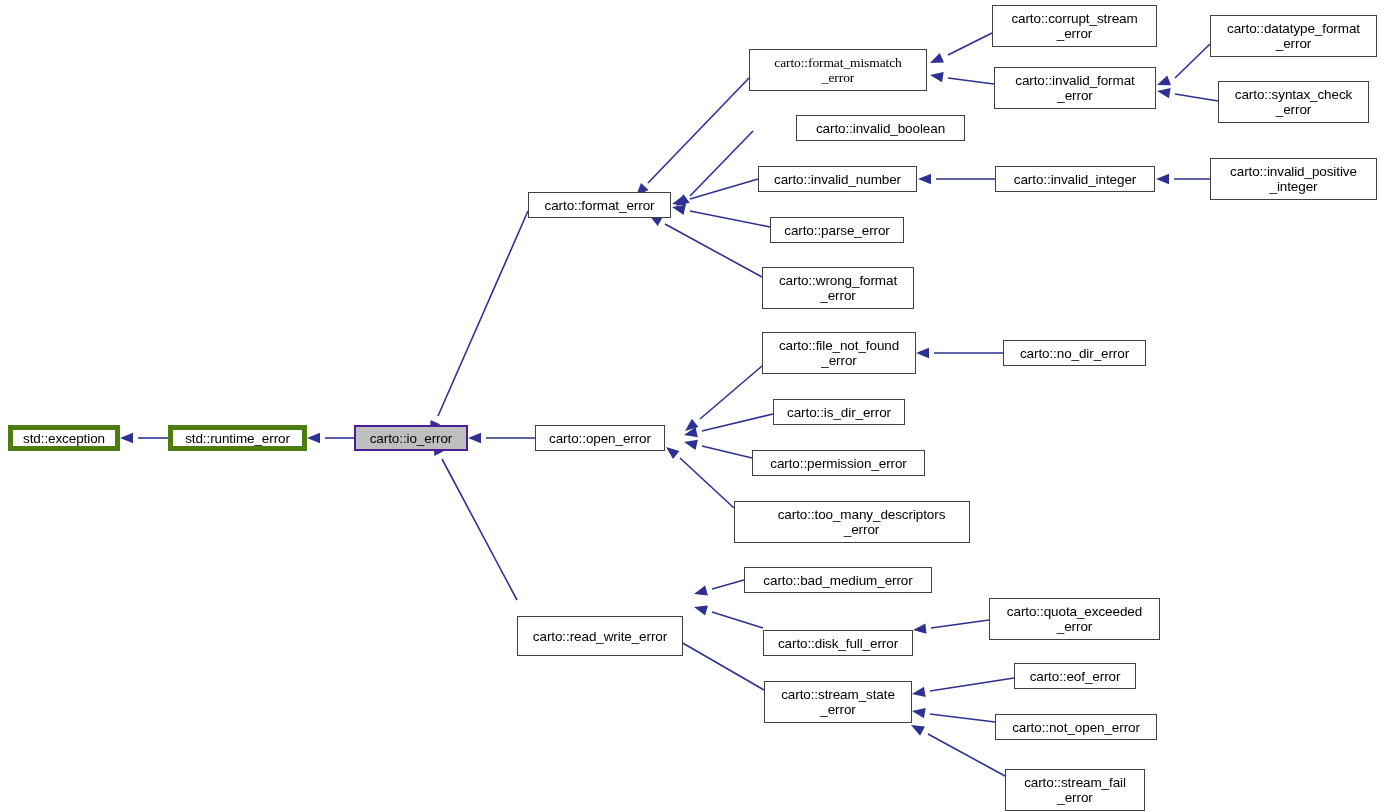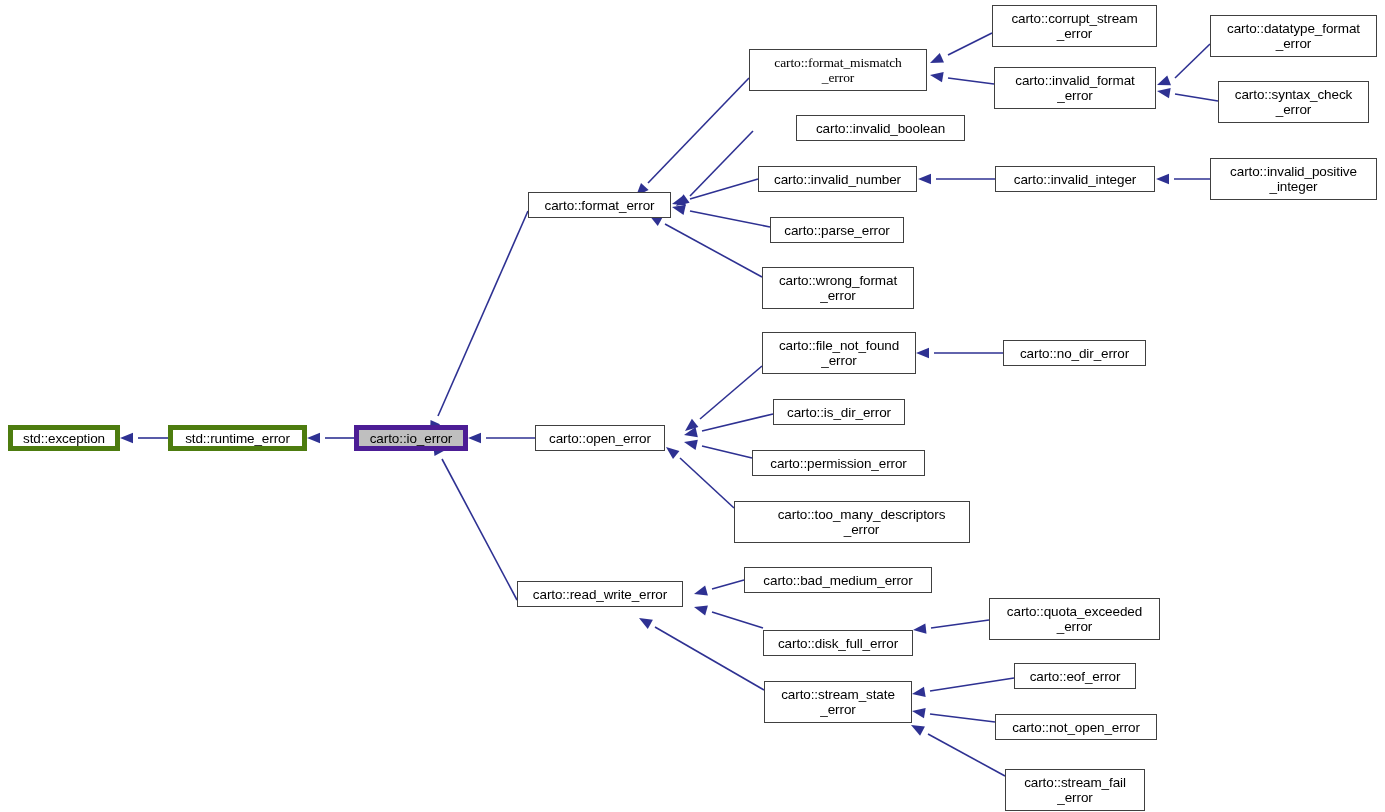--- a/index.html
+++ b/index.html
@@ -39,21 +39,21 @@
     background: #ffffff;
     border: 1px solid #404040;
     white-space: pre;
     letter-spacing: -0.1px;
   }
   .node.extern {
     border: 5px solid #4d7c0f;
   }
   .node.current {
     background: #bfbfbf;
-    border: 5px solid #4c1d95;
+    border: 2px solid #4c1d95;
   }
 </style>
 </head>
 <body>
 
 <div id="diagram">
   <svg id="edge-layer" width="1385" height="812" viewBox="0 0 1385 812">
       <g>
         <path d="M 168,438 L 138,438" stroke="#2e3192" stroke-width="1.6" fill="none"></path>
         <polygon points="120,438 133,432.8 133,443.2" fill="#2e3192"></polygon>
@@ -166,21 +166,21 @@
         <path d="M 1005,776 L 928,734" stroke="#2e3192" stroke-width="1.6" fill="none"></path>
         <polygon points="911,725 924.9222590586908,726.4868432004428 920.0562267663329,735.6782375304522" fill="#2e3192"></polygon>
       </g>
     </svg>
   <div id="node-layer">
       <div class="node extern" style="left: 8px; top: 425px; width: 112px; height: 26px;">std::exception</div>
       <div class="node extern" style="left: 168px; top: 425px; width: 139px; height: 26px;">std::runtime_error</div>
       <div class="node current" style="left: 354px; top: 425px; width: 114px; height: 26px;">carto::io_error</div>
       <div class="node" style="left: 528px; top: 192px; width: 143px; height: 26px;">carto::format_error</div>
       <div class="node" style="left: 535px; top: 425px; width: 130px; height: 26px;">carto::open_error</div>
-      <div class="node" style="left: 517px; top: 581px; width: 166px; height: 26px;">carto::read_write_error</div>
+      <div class="node" style="left: 517px; top: 616px; width: 166px; height: 40px;">carto::read_write_error</div>
       <div class="node" style="left: 749px; top: 49px; width: 178px; height: 42px; font-family: Liberation Serif, serif;">carto::format_mismatch
 _error</div>
       <div class="node" style="left: 796px; top: 115px; width: 169px; height: 26px;">carto::invalid_boolean</div>
       <div class="node" style="left: 758px; top: 166px; width: 159px; height: 26px;">carto::invalid_number</div>
       <div class="node" style="left: 770px; top: 217px; width: 134px; height: 26px;">carto::parse_error</div>
       <div class="node" style="left: 762px; top: 267px; width: 152px; height: 42px;">carto::wrong_format
 _error</div>
       <div class="node" style="left: 992px; top: 5px; width: 165px; height: 42px;">carto::corrupt_stream
 _error</div>
       <div class="node" style="left: 994px; top: 67px; width: 162px; height: 42px;">carto::invalid_format

